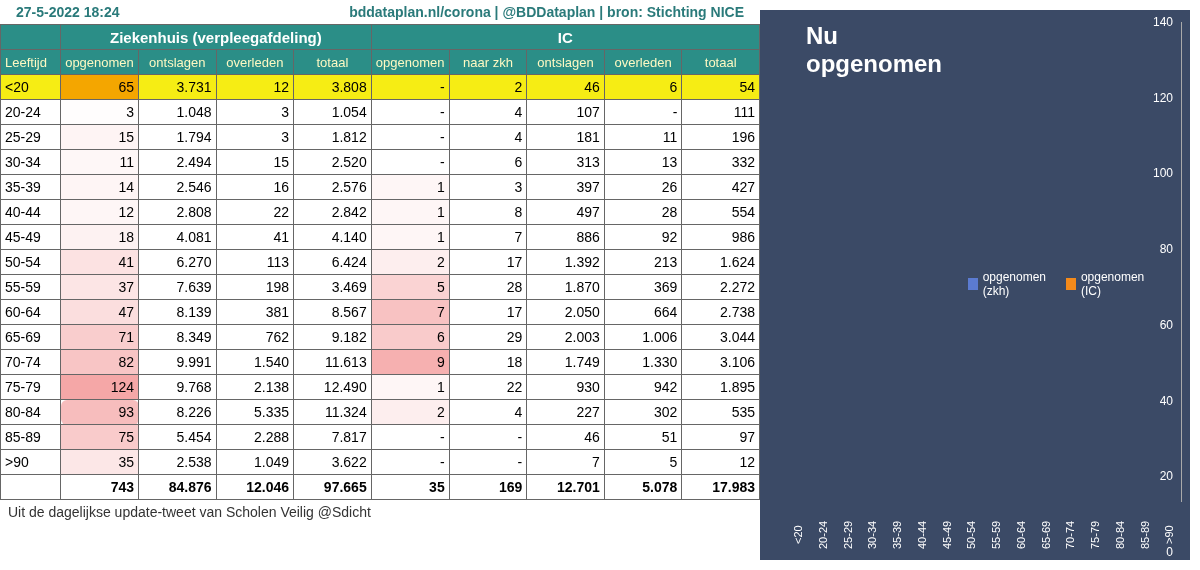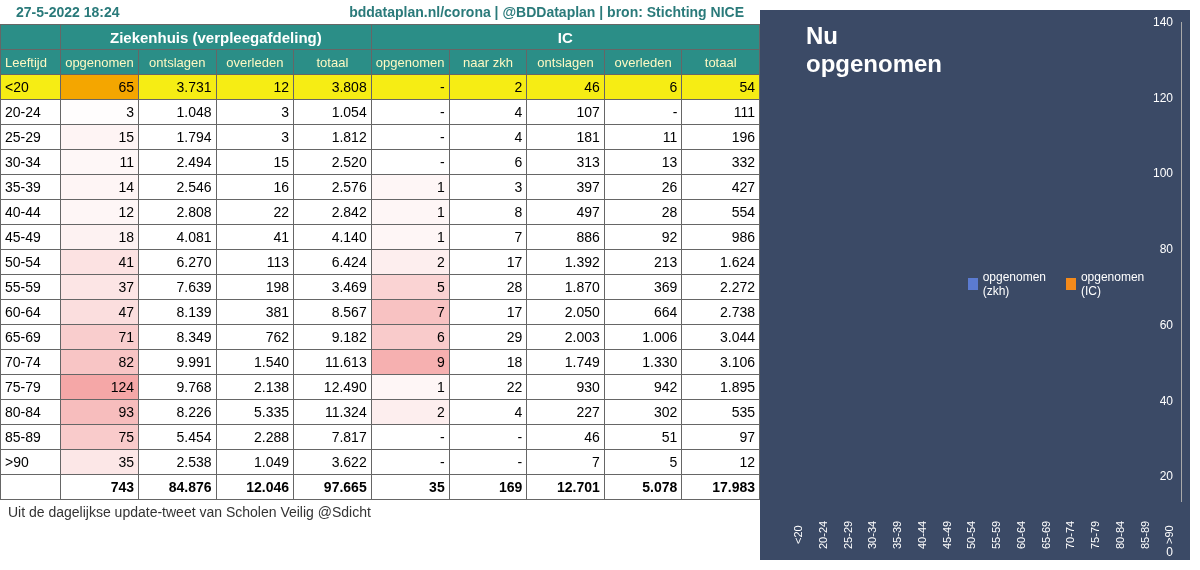--- a/index.html
+++ b/index.html
@@ -268,21 +268,21 @@
           <td class="num">2.138</td>
           <td class="num">12.490</td>
           <td class="num" style="background: rgba(239, 120, 120, 0.067);">1</td>
           <td class="num">22</td>
           <td class="num">930</td>
           <td class="num">942</td>
           <td class="num">1.895</td>
         </tr>
         <tr>
           <td class="age">80-84</td>
-          <td class="num opg" style="background: rgba(239, 120, 120, 0.486);">93</td>
+          <td class="num opg" style="background: rgba(239, 120, 120, 0.486); border-radius: 6px;">93</td>
           <td class="num">8.226</td>
           <td class="num">5.335</td>
           <td class="num">11.324</td>
           <td class="num" style="background: rgba(239, 120, 120, 0.13);">2</td>
           <td class="num">4</td>
           <td class="num">227</td>
           <td class="num">302</td>
           <td class="num">535</td>
         </tr>
         <tr>

